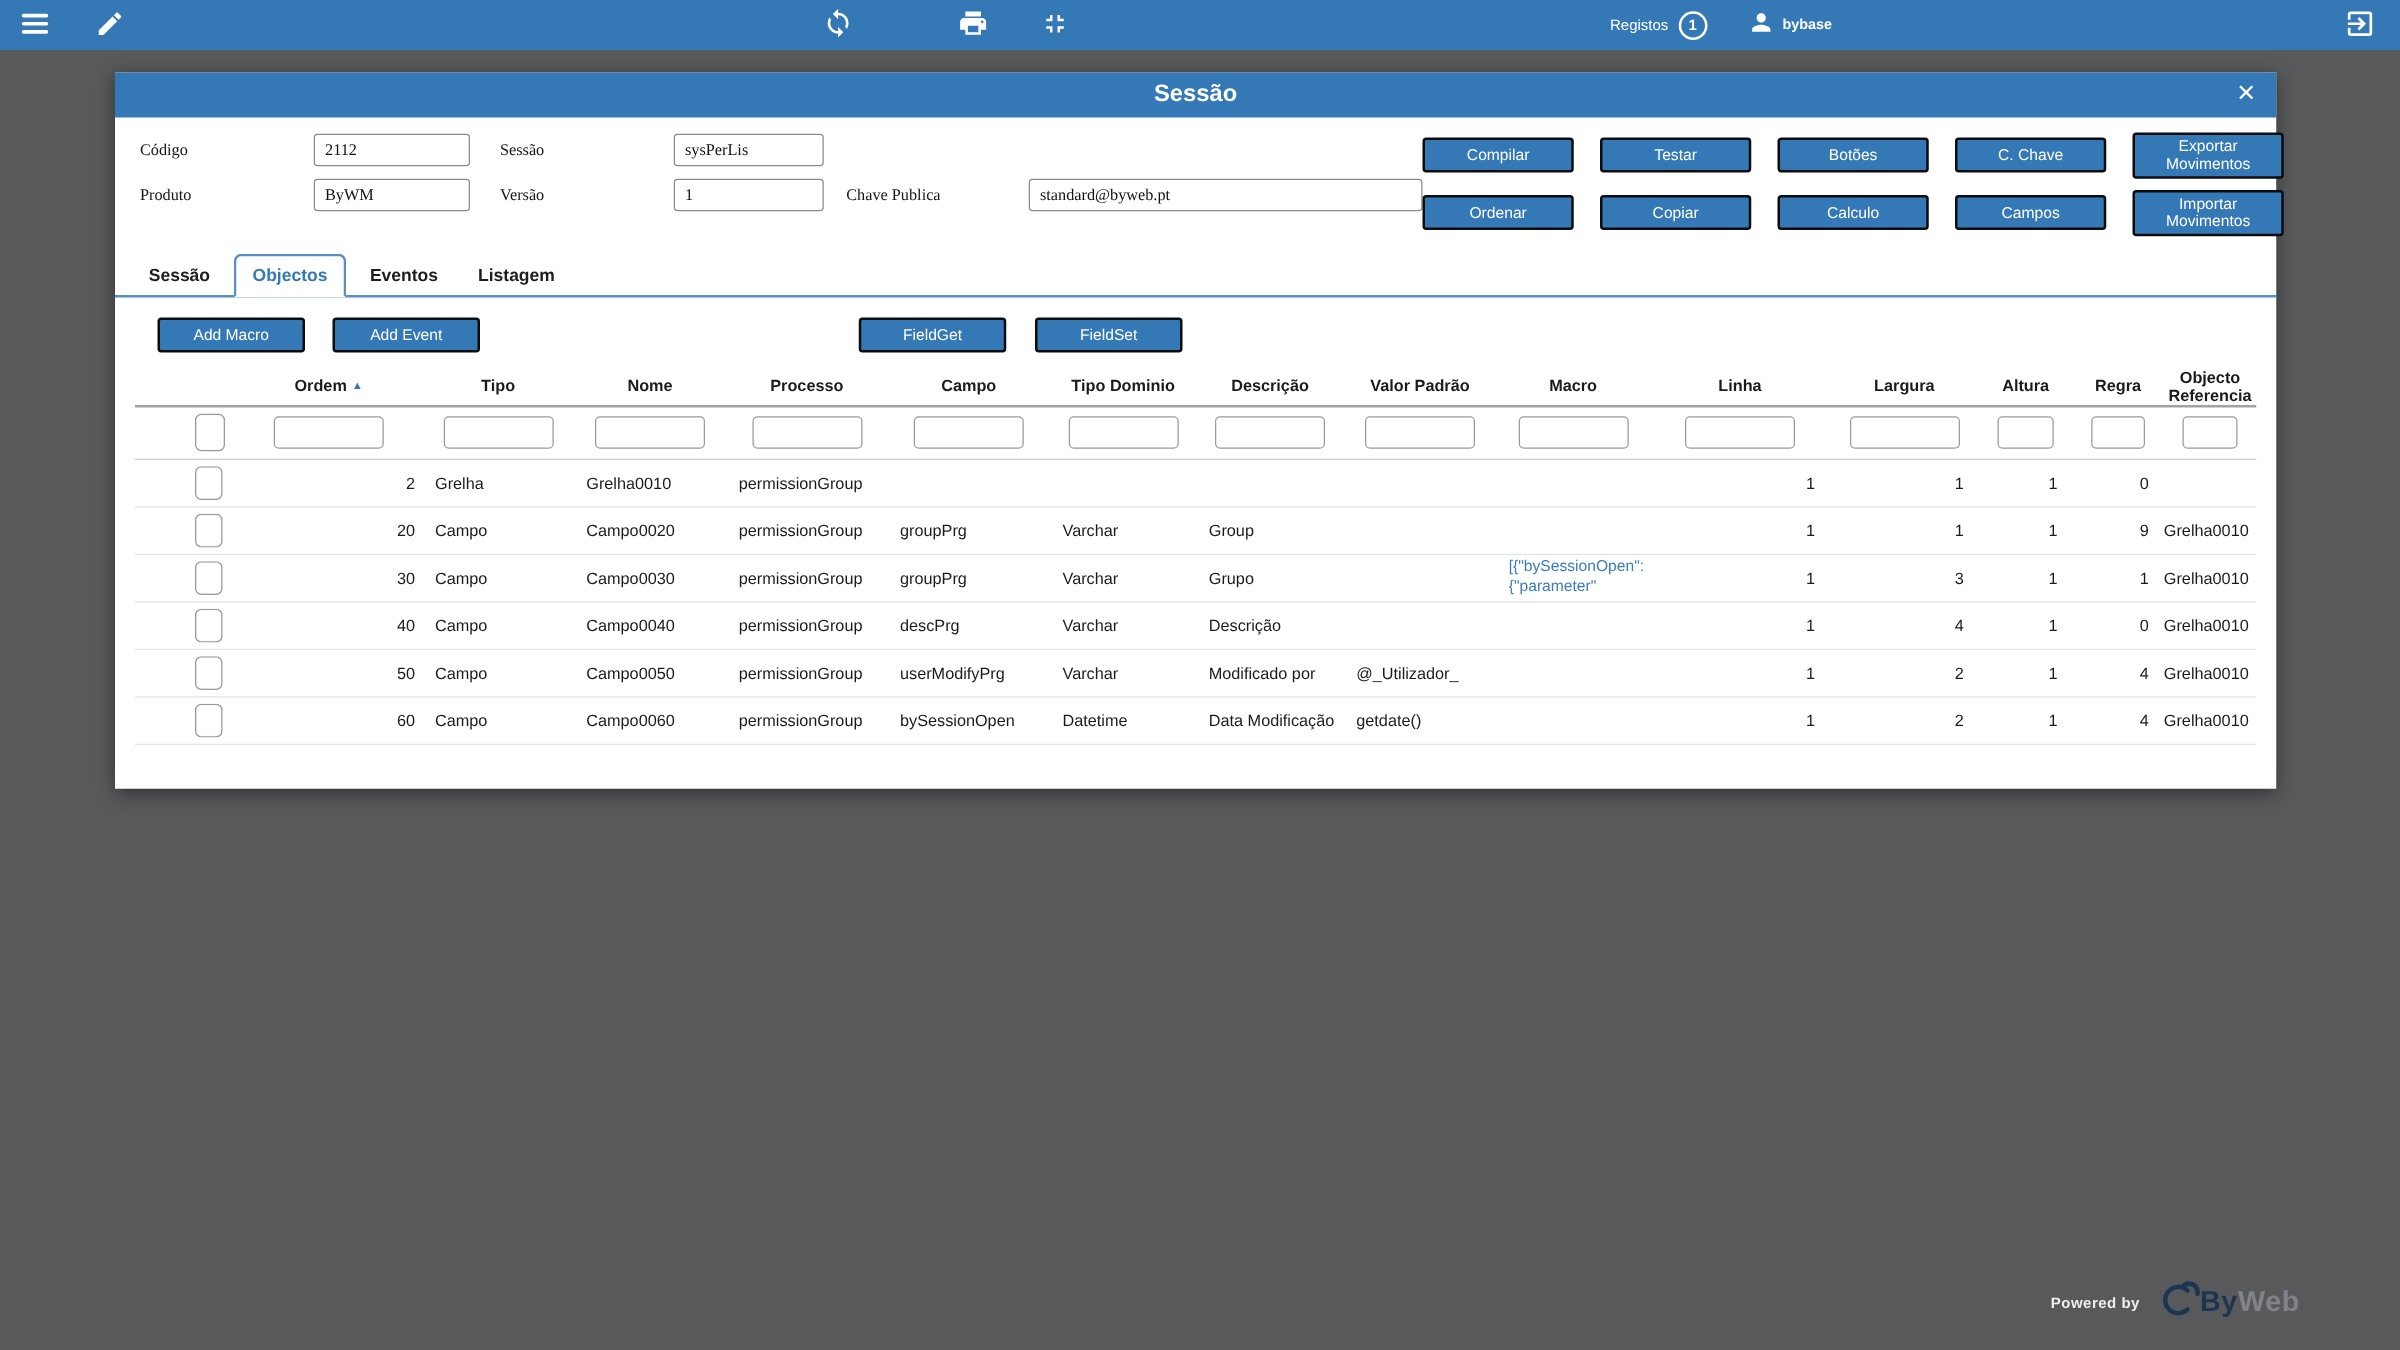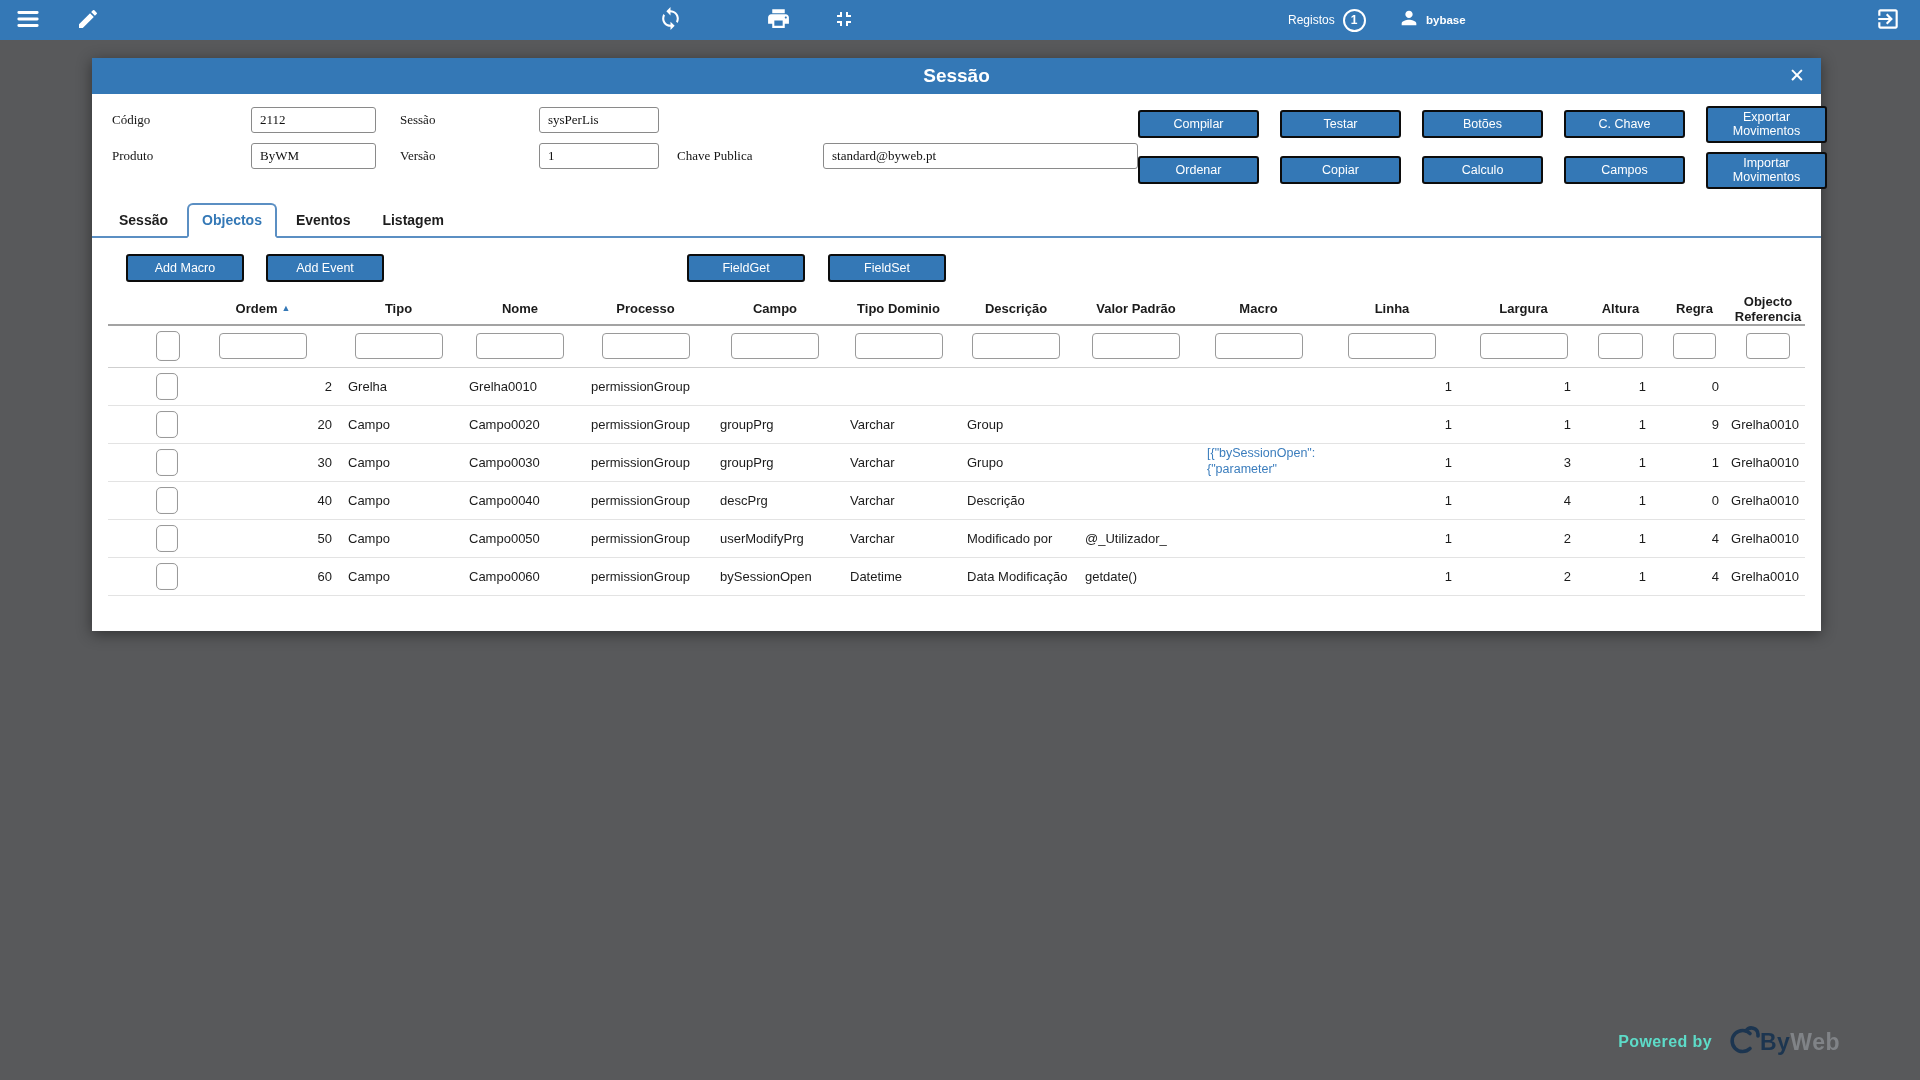--- a/index.html
+++ b/index.html
@@ -73,21 +73,21 @@
   .tr { display:flex; align-items:center; height:38px; border-bottom:1px solid #e3e3e3; }
   .cell { padding-left:10px; overflow:hidden; }
   .cell.sel { padding-left:0; }
   .cell.right { text-align:right; padding-left:0; padding-right:12px; }
   .cell[data-name="cell-ordem"] { padding-right:6px; }
   .cell[data-name="cell-objecto_referencia"] { padding-right:6px; }
   .cell.macro { color:#3b7dbd; font-size:12.5px; line-height:1.25; padding-right:2px; cursor:pointer; }
 
   
   .footer { position:absolute; right:80px; bottom:20px; display:flex; align-items:center; gap:10px; opacity:.9; }
-  .powered { font-size:16px; font-weight:bold; letter-spacing:.4px; color:#5eead4; }
+  .powered { font-size:12px; font-weight:bold; letter-spacing:.4px; color:#ffffff; }
   .brand { display:flex; align-items:center; }
   .brand-by { font-size:23px; font-weight:bold; color:#16324f; letter-spacing:.5px; }
   .brand-web { font-size:23px; font-weight:bold; color:#85888c; letter-spacing:.5px; }
 </style>
 </head>
 <body>
 
 <div class="topbar" data-name="top-bar">
   <button class="icon-btn" style="left:10px" data-name="menu-button">
     <span data-name="hamburger-icon">

